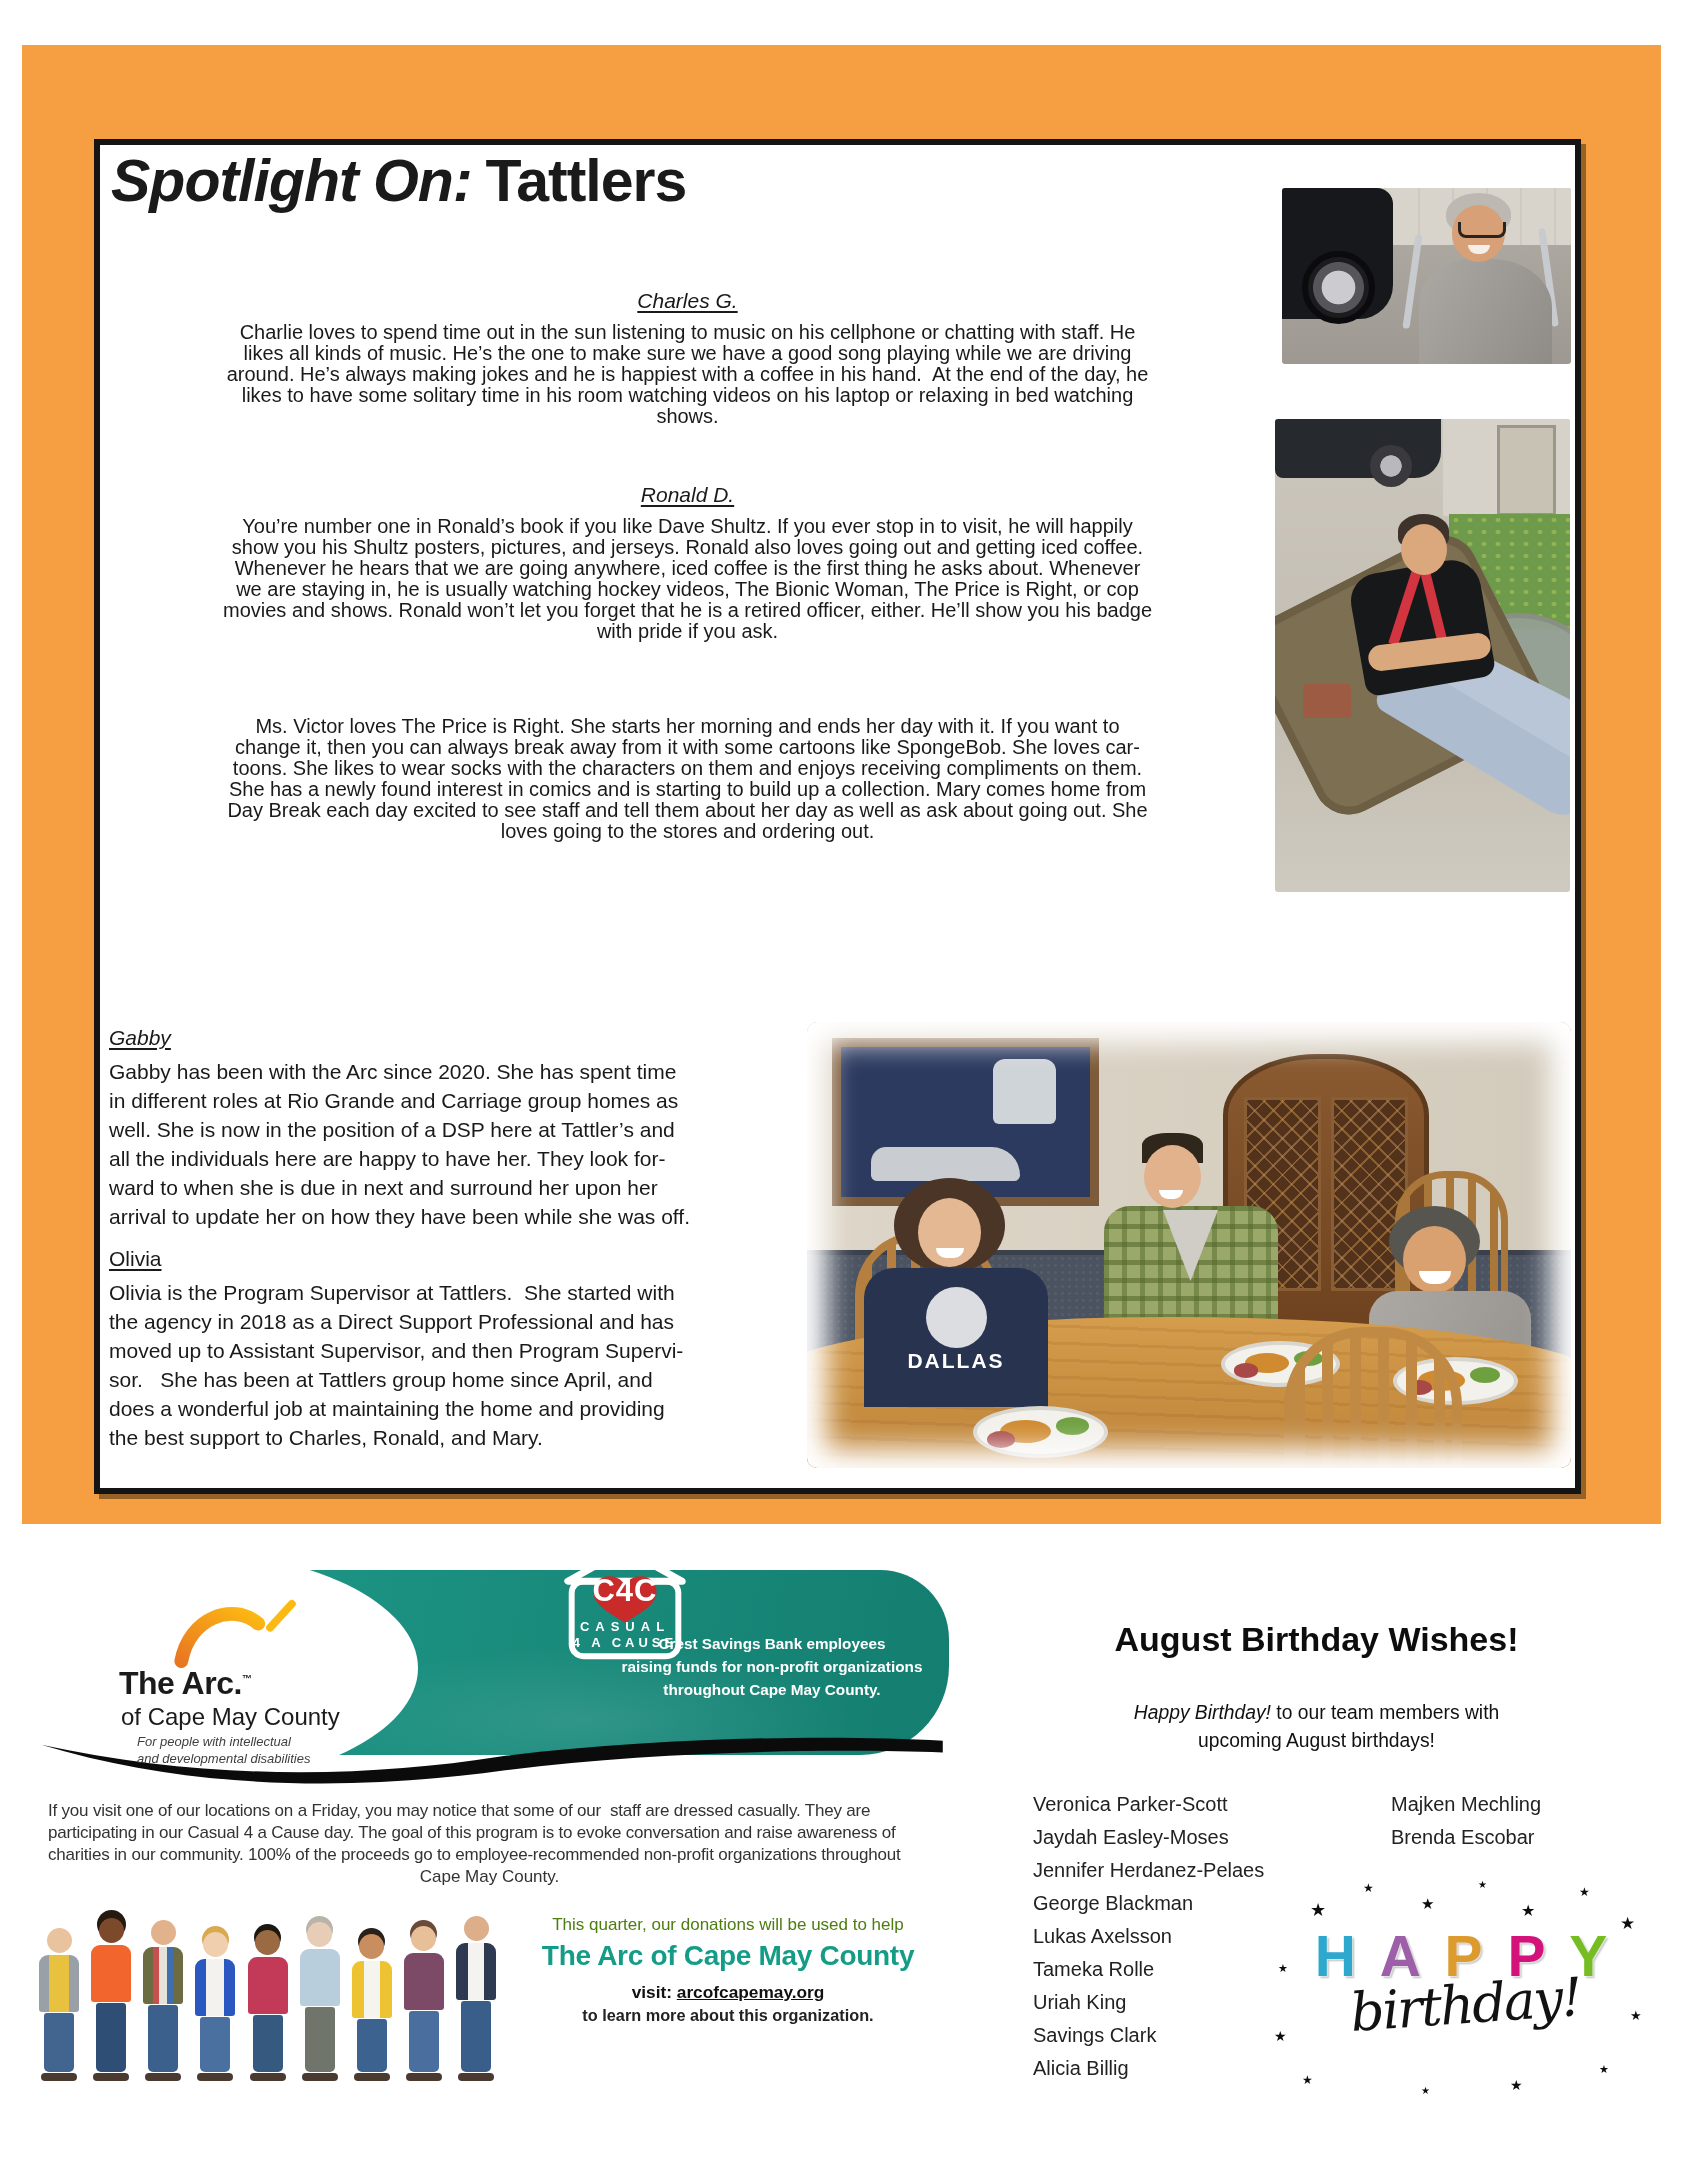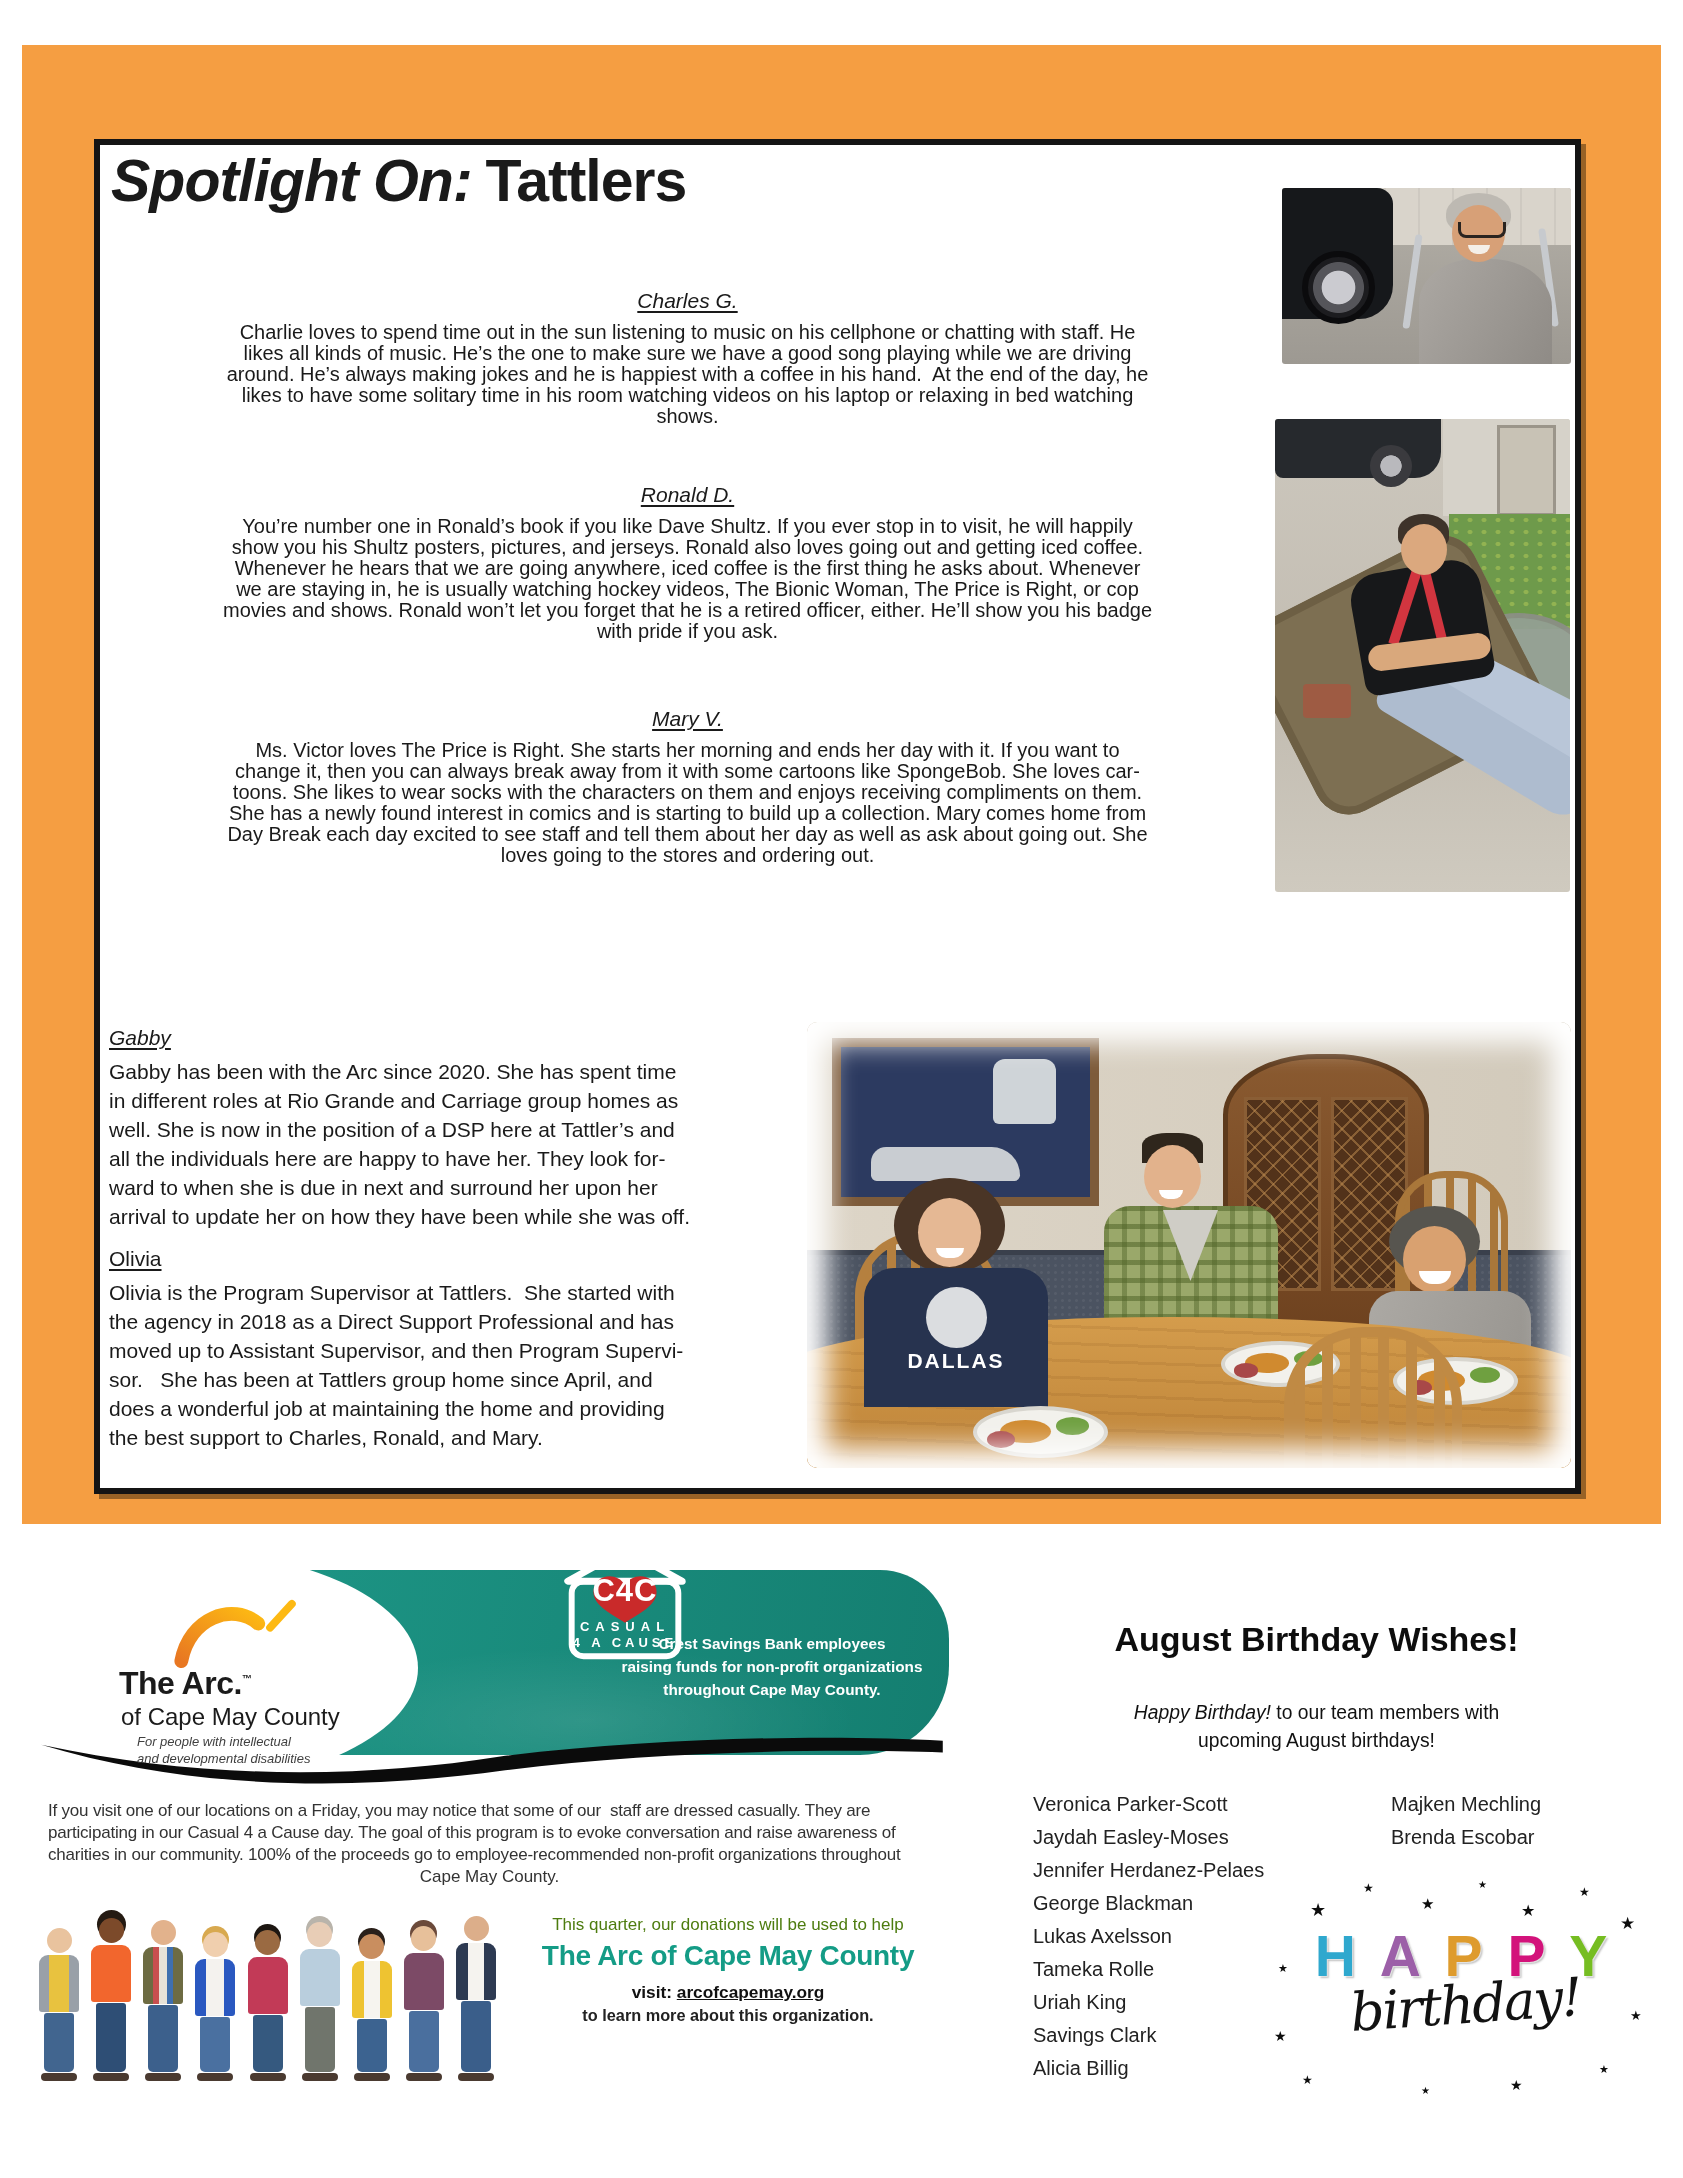--- a/index.html
+++ b/index.html
@@ -209,21 +209,20 @@
   <div class="abs profile-sec" id="sec-ronald">
     <div class="profile-head">Ronald D.</div>
     <div class="profile-body">You’re number one in Ronald’s book if you like Dave Shultz. If you ever stop in to visit, he will happily
 show you his Shultz posters, pictures, and jerseys. Ronald also loves going out and getting iced coffee.
 Whenever he hears that we are going anywhere, iced coffee is the first thing he asks about. Whenever
 we are staying in, he is usually watching hockey videos, The Bionic Woman, The Price is Right, or cop
 movies and shows. Ronald won’t let you forget that he is a retired officer, either. He’ll show you his badge
 with pride if you ask.</div>
   </div>
   <div class="abs profile-sec" id="sec-mary">
-    <div class="profile-head">Mary V.</div>
     <div class="profile-body">Ms. Victor loves The Price is Right. She starts her morning and ends her day with it. If you want to
 change it, then you can always break away from it with some cartoons like SpongeBob. She loves car-
 toons. She likes to wear socks with the characters on them and enjoys receiving compliments on them.
 She has a newly found interest in comics and is starting to build up a collection. Mary comes home from
 Day Break each day excited to see staff and tell them about her day as well as ask about going out. She
 loves going to the stores and ordering out.</div>
   </div>
 
   <div class="abs staff-sec" id="sec-gabby">
     <div class="staff-head ital">Gabby</div>

